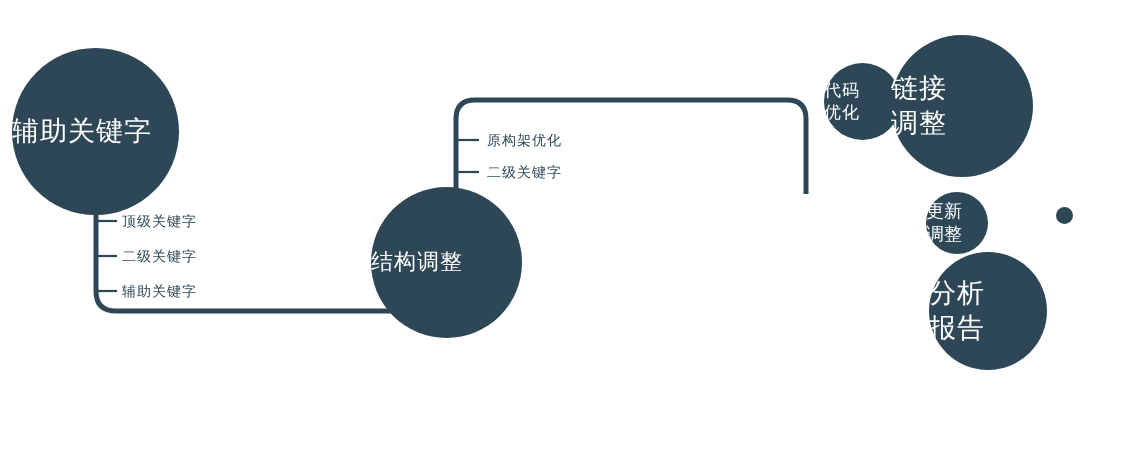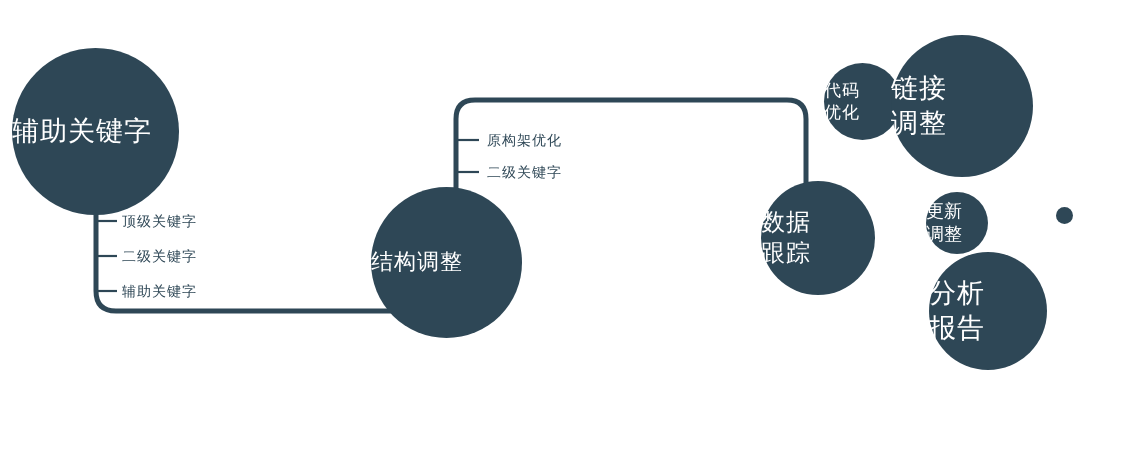--- a/index.html
+++ b/index.html
@@ -76,24 +76,20 @@
   </svg>
 
   <div class="node" style="left:12px;top:48px;width:167px;height:167px;font-size:27px;">
     <span>辅助关键字</span>
   </div>
 
   <div class="node" style="left:371px;top:187px;width:151px;height:151px;font-size:22px;">
     <span>结构调整</span>
   </div>
 
-  <div class="node" style="left:761px;top:181px;width:114px;height:114px;font-size:24px;">
-    <span>数据</span>
-    <span>跟踪</span>
-  </div>
 
   <div class="node" style="left:824px;top:63px;width:77px;height:77px;font-size:17px;">
     <span>代码</span>
     <span>优化</span>
   </div>
 
   <div class="node" style="left:891px;top:35px;width:142px;height:142px;font-size:27px;">
     <span>链接</span>
     <span>调整</span>
   </div>

